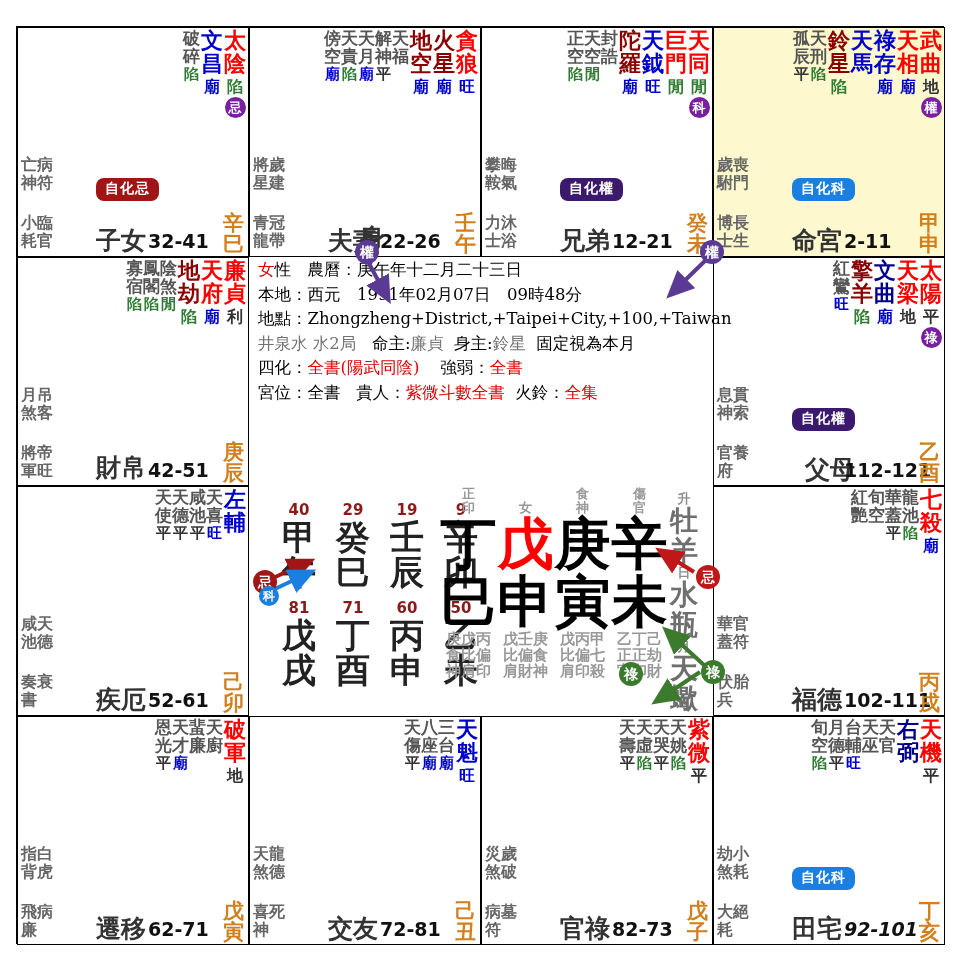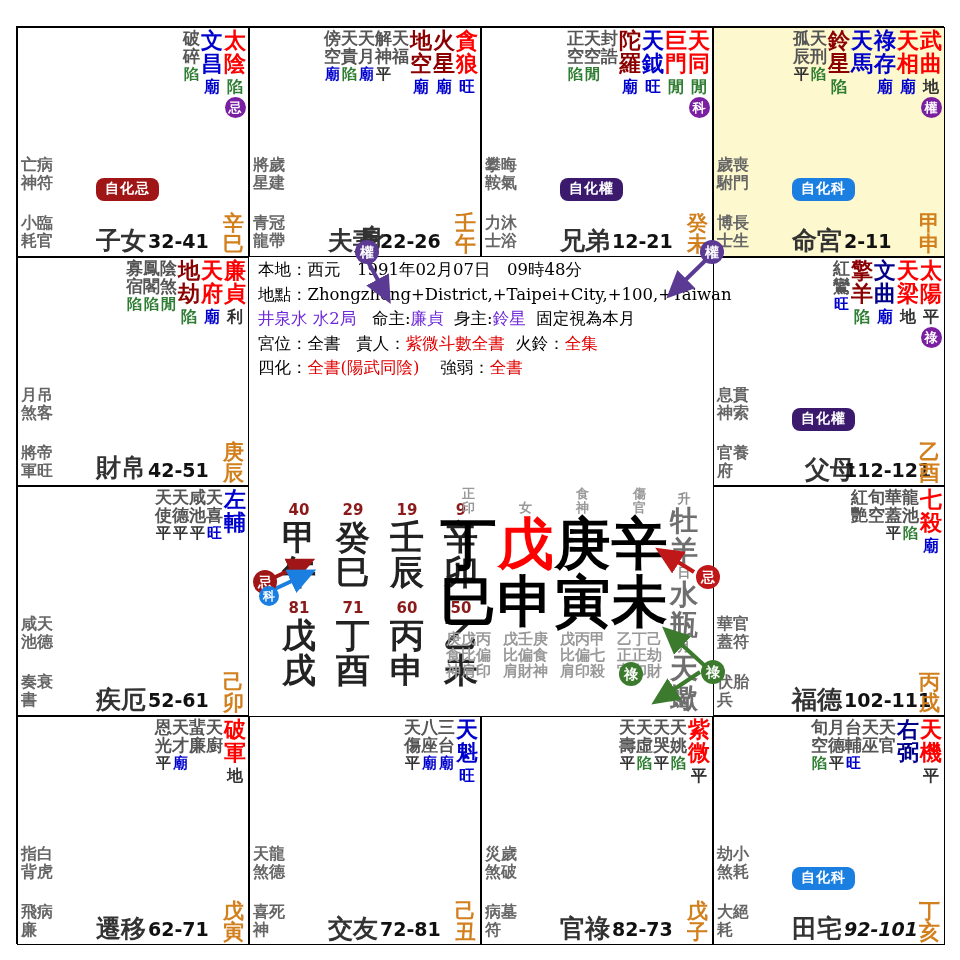--- a/index.html
+++ b/index.html
@@ -44,21 +44,21 @@
   .prange { position:absolute; bottom:4px; font-size:19px; font-weight:bold; color:#111; }
   .gz { position:absolute; right:4px; bottom:2px; display:flex; flex-direction:column;
         align-items:center; color:#d2801e; font-size:21px; line-height:21px; font-weight:bold;
         font-family:"DejaVu Serif","Liberation Serif",serif; }
   .bodymark { position:absolute; font-size:25px; font-weight:bold; color:#333; }
 
   
   .info { position:absolute; left:258px; top:258px; width:460px;
           font-family:"DejaVu Serif","Liberation Serif",serif;
           font-size:16.5px; line-height:24.5px; color:#000; white-space:nowrap; }
-  .info .r { color:#e00000; } .info .b { color:#6d28d9; }
+  .info .r { color:#e00000; } .info .b { color:#737373; }
 
   
   .dayun { position:absolute; display:flex; }
   .dy { width:54px; text-align:center; }
   .dy .num { font-size:15px; color:#8b1a1a; font-weight:bold; line-height:20px; }
   .dy .gz2 { font-size:34px; line-height:35px; color:#222; font-weight:bold;
              font-family:"DejaVu Sans","Liberation Sans",sans-serif; }
 
   .pillars { position:absolute; left:440px; top:487px; display:flex; }
   .pil { width:57px; text-align:center; }
@@ -799,36 +799,37 @@
         <div class="pname" style="left: 78px;">田宅</div>
         <div class="prange" style="left: 130px; font-style: italic;">92-101</div>
         <div class="gz">
           <div>丁</div>
           <div>亥</div>
         </div>
       </div>
     </div>
 
 <div class="info">
+  <div><span class="r">女</span><span>性　農曆：庚午年十二月二十三日</span></div>
   <div>本地：西元　1991年02月07日　09時48分</div>
   <div>地點：Zhongzheng+District,+Taipei+City,+100,+Taiwan</div>
   <div>
     <span class="b">井泉水 水2局</span>&nbsp;&nbsp;
     <span>命主:</span><span class="b">廉貞</span>&nbsp;
     <span>身主:</span><span class="b">鈴星</span>&nbsp;
     <span>固定視為本月</span>
   </div>
   <div>
+    <span>四化：</span><span class="r">全書(陽武同陰)</span>
+    &nbsp;&nbsp;&nbsp;<span>強弱：</span><span class="r">全書</span>
+  </div>
+  <div>
     <span>宮位：全書</span>&nbsp;&nbsp;
     <span>貴人：</span><span class="r">紫微斗數全書</span>&nbsp;
     <span>火鈴：</span><span class="r">全集</span>
-  </div>
-  <div>
-    <span>四化：</span><span class="r">全書(陽武同陰)</span>
-    &nbsp;&nbsp;&nbsp;<span>強弱：</span><span class="r">全書</span>
   </div>
 </div>
 
 <div class="dayun" id="dayun-top" style="left:272px;top:500px;">
       <div class="dy">
         <div class="num">40</div>
         <div class="gz2">甲</div>
         <div class="gz2">午</div>
       </div>
       <div class="dy">

